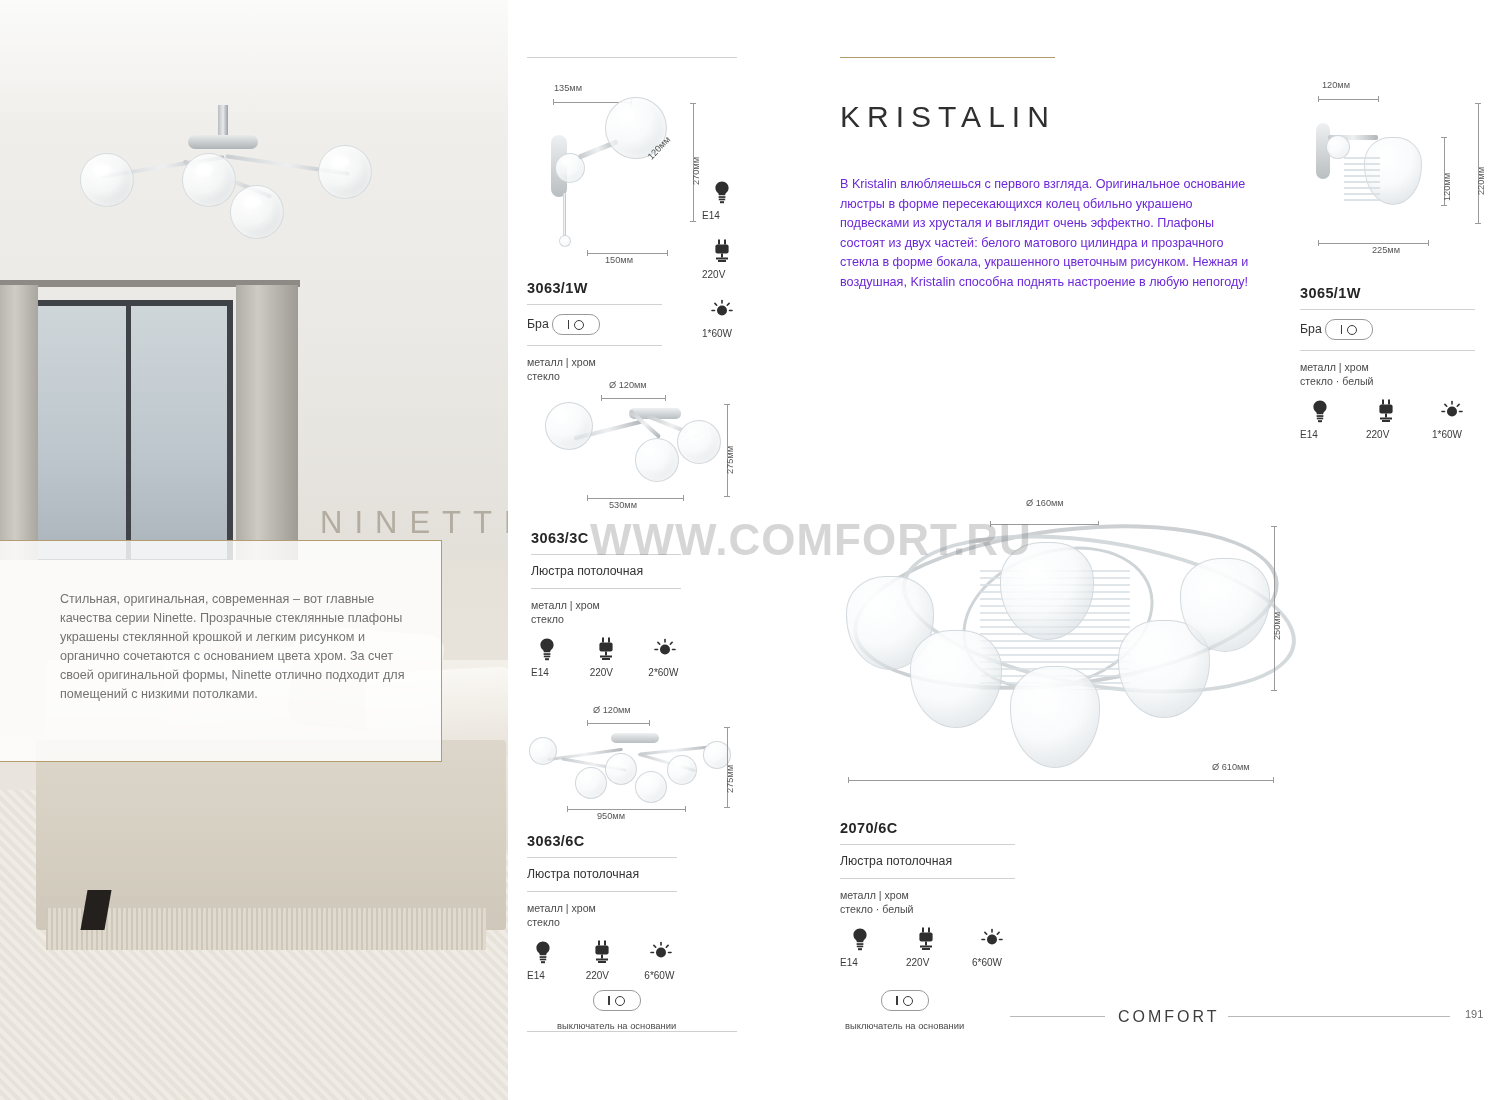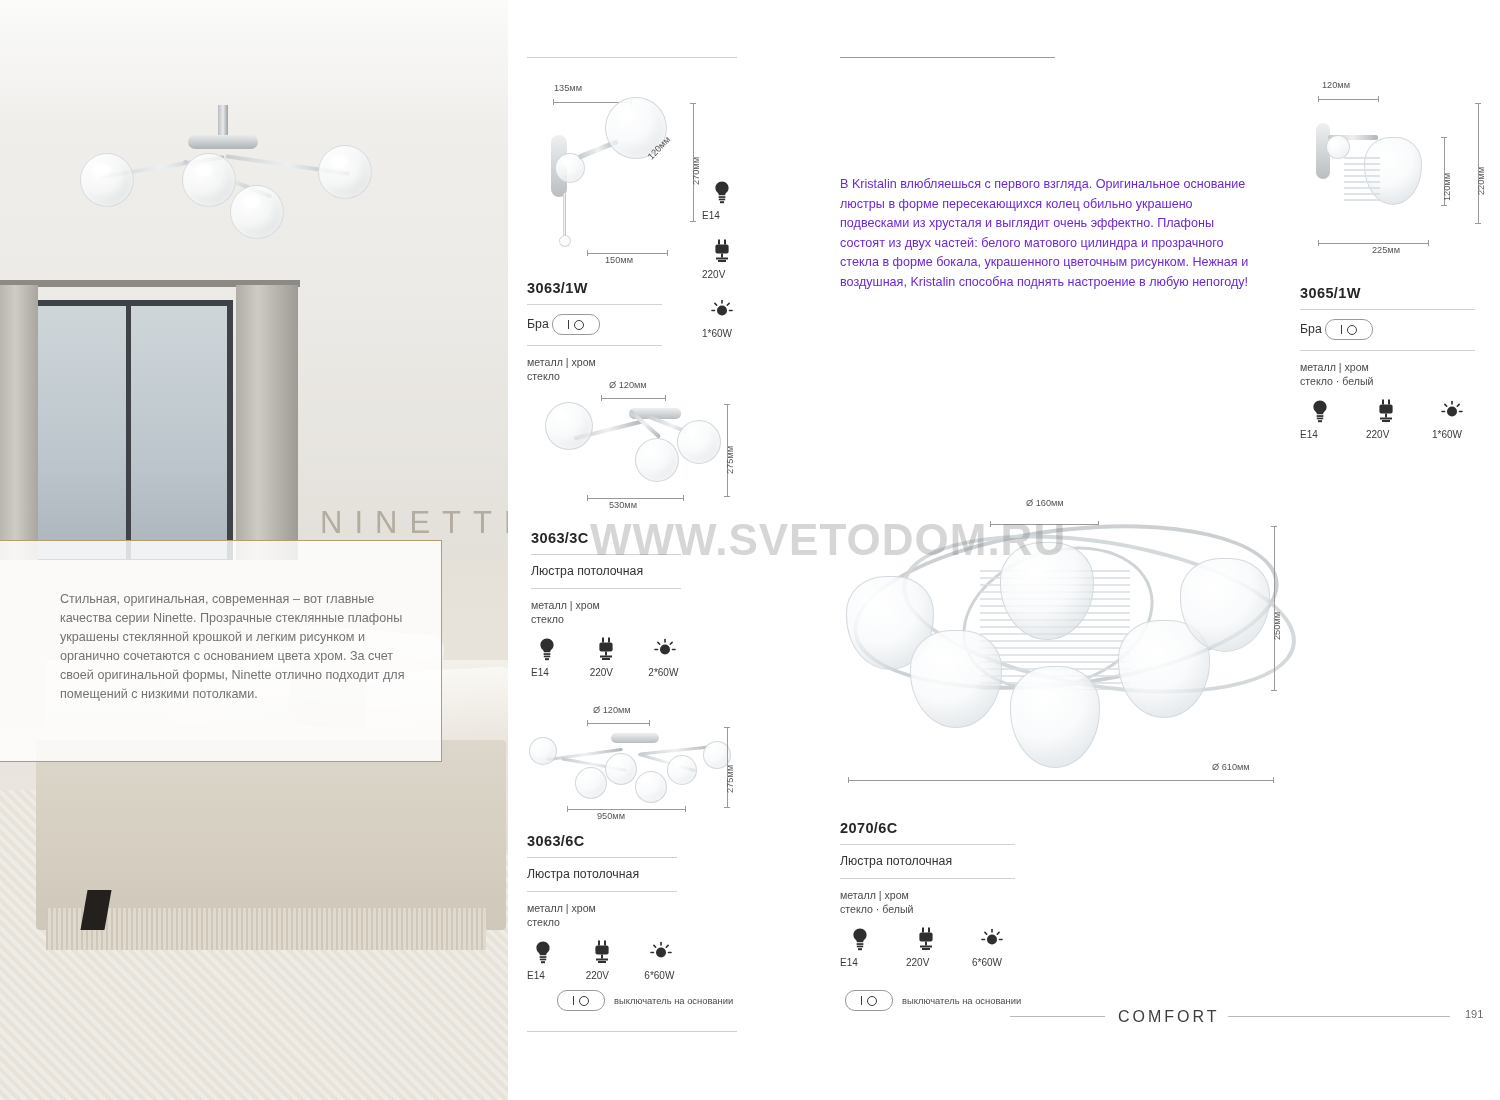--- a/index.html
+++ b/index.html
@@ -66,21 +66,21 @@
   .hr2{height:1px;background:#d2d2d2;margin-top:10px;}
 
   .specs{display:flex;gap:26px;margin-top:11px;}
   .spec{width:40px;text-align:left;}
   .spec .lbl{font-size:10px;color:#3b3b3b;margin-top:6px;}
 
   .switch-pill{display:inline-flex;align-items:center;justify-content:center;gap:5px;width:46px;height:19px;border:1px solid #9a9a9a;border-radius:10px;font-size:9.5px;color:#3b3b3b;vertical-align:middle;}
   .switch-pill .bar{width:1.5px;height:9px;background:#3b3b3b;display:inline-block;}
   .switch-pill .circ{width:8px;height:8px;border:1.4px solid #3b3b3b;border-radius:50%;display:inline-block;}
 
-  .legend{position:absolute;display:flex;align-items:center;gap:9px;font-size:9.4px;color:#4a4a4a;}
+  .legend{position:absolute;display:flex;align-items:center;gap:9px;font-size:9.4px;color:#4a4a4a;flex-direction:column;}
 
   .dim{position:absolute;font-size:9.2px;color:#555;}
   .dimline-h{position:absolute;height:1px;background:#9a9a9a;}
   .dimline-v{position:absolute;width:1px;background:#9a9a9a;}
   .tickv{position:absolute;width:1px;height:6px;background:#9a9a9a;}
   .tickh{position:absolute;height:1px;width:6px;background:#9a9a9a;}
   .rot{transform:rotate(-90deg);transform-origin:left top;}
 
   
   .fix{position:absolute;}
@@ -375,20 +375,21 @@
       <span class="switch-pill">
           <span class="bar"></span>
           <span class="circ"></span>
         </span>
       <span>выключатель на основании</span>
     </div>
   </div>
 
   <div class="col-right">
     <div class="rule-top-right"></div>
+    <div class="brand">KRISTALIN</div>
     <div class="brand-text">В Kristalin влюбляешься с первого взгляда. Оригинальное основание люстры в форме пересекающихся колец обильно украшено подвесками из хрусталя и выглядит очень эффектно. Плафоны состоят из двух частей: белого матового цилиндра и прозрачного стекла в форме бокала, украшенного цветочным рисунком. Нежная и воздушная, Kristalin способна поднять настроение в любую непогоду!</div>
 
     <div class="prod" style="left:460px;top:75px;width:200px;">
       <div class="fix" style="left:0px;top:0px;width:200px;height:200px;">
         <div class="dim" style="left:22px;top:5px;">120мм</div>
         <div class="dimline-h" style="left:18px;top:24px;width:60px;"></div>
         <div class="tickv" style="left:18px;top:21px;"></div>
         <div class="tickv" style="left:78px;top:21px;"></div>
 
         <div class="plate" style="left:16px;top:48px;width:14px;height:56px;border-radius:7px;"></div>
@@ -551,14 +552,14 @@
         </span>
       <span>выключатель на основании</span>
     </div>
   </div>
 
   <div class="comfort-rule-l"></div>
   <div class="comfort">COMFORT</div>
   <div class="comfort-rule-r"></div>
   <div class="pageno">191</div>
 
-  <div class="watermark">WWW.SVETODOM.RU</div>
+  <div class="watermark">WWW.COMFORT.RU</div>
 </div>
 
 </body></html>

